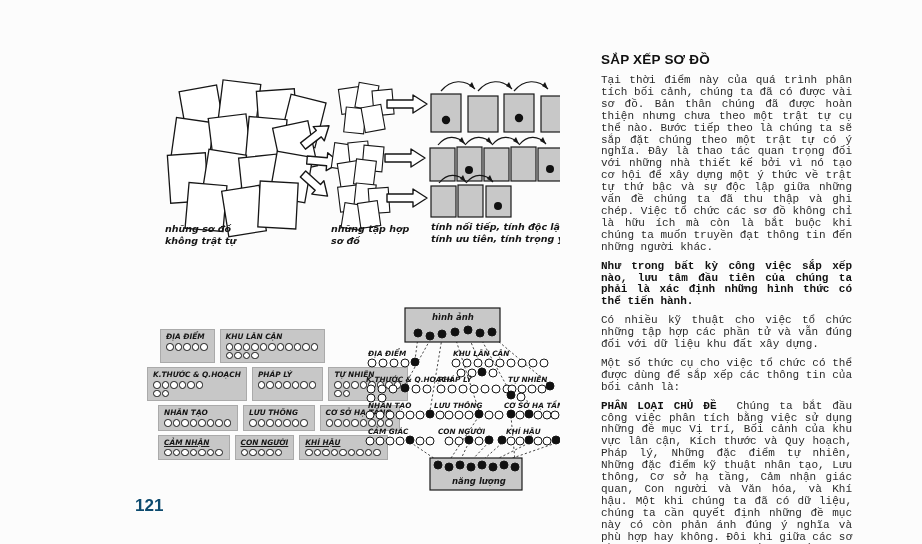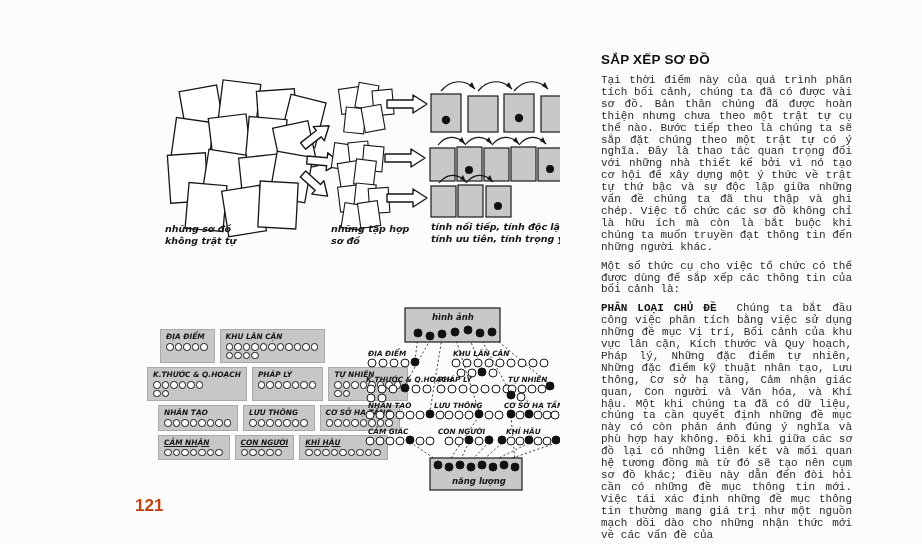--- a/index.html
+++ b/index.html
@@ -5,21 +5,21 @@
   html,body{margin:0;padding:0;}
   body{width:922px;height:544px;background:#fcfcfc;position:relative;overflow:hidden;
        font-family:"Liberation Sans",sans-serif;color:#1d1d1d;}
   
   .col{position:absolute;left:557px;top:52px;width:251px;margin-left:44px;}
   .col h1{font-size:13.5px;font-weight:bold;letter-spacing:.2px;margin:0 0 8px 0;color:#111;}
   .col p{font-size:11px;line-height:11.9px;text-align:justify;margin:0 0 7px 0;color:#2a2a2a;font-family:Liberation Mono, monospace;}
   .col p.bold{font-weight:bold;color:#111;}
   .runin{font-weight:bold;color:#111;}
   
-  .pagenum{position:absolute;left:135px;top:496px;font-size:17px;font-weight:bold;color:#c2410c;}
+  .pagenum{position:absolute;left:135px;top:496px;font-size:17px;font-weight:bold;color:#0c4a6e;}
   
   svg{position:absolute;}
   .paper{fill:#ffffff;stroke:#161616;stroke-width:1.3;}
   .paper-s{fill:#ffffff;stroke:#161616;stroke-width:1.1;}
   .shaded{fill:#c8c8c8;stroke:#1a1a1a;stroke-width:1.2;}
   .oarw{fill:#ffffff;stroke:#161616;stroke-width:1.4;stroke-linejoin:round;}
   .hop{fill:none;stroke:#161616;stroke-width:1.2;}
   .hophead{fill:#161616;}
   .dot{fill:#111;}
   .hand{font-family:"DejaVu Sans",sans-serif;font-style:italic;font-weight:bold;fill:#161616;}
@@ -364,17 +364,19 @@
       <circle class="netf" cx="135" cy="171" r="4"></circle>
     <circle class="netf" cx="146" cy="169" r="4"></circle>
       <circle class="netf" cx="157" cy="171" r="4"></circle>
   </g>
   <text class="hand hand9" x="94" y="188">năng lượng</text>
 </svg>
 
 <div class="col">
   <h1>SẮP XẾP SƠ ĐỒ</h1>
   <p>Tại thời điểm này của quá trình phân tích bối cảnh, chúng ta đã có được vài sơ đồ. Bản thân chúng đã được hoàn thiện nhưng chưa theo một trật tự cụ thể nào. Bước tiếp theo là chúng ta sẽ sắp đặt chúng theo một trật tự có ý nghĩa. Đây là thao tác quan trọng đối với những nhà thiết kế bởi vì nó tạo cơ hội để xây dựng một ý thức về trật tự thứ bậc và sự độc lập giữa những vấn đề chúng ta đã thu thập và ghi chép. Việc tổ chức các sơ đồ không chỉ là hữu ích mà còn là bắt buộc khi chúng ta muốn truyền đạt thông tin đến những người khác.</p>
+  <p class="bold">Như trong bất kỳ công việc sắp xếp nào, lưu tâm đầu tiên của chúng ta phải là xác định những hình thức có thể tiến hành.</p>
+  <p>Có nhiều kỹ thuật cho việc tổ chức những tập hợp các phần tử và vẫn đúng đối với dữ liệu khu đất xây dựng.</p>
   <p>Một số thức cụ cho việc tổ chức có thể được dùng để sắp xếp các thông tin của bối cảnh là:</p>
   <p><span class="runin">PHÂN LOẠI CHỦ ĐỀ</span>&nbsp;&nbsp;<span>Chúng ta bắt đầu công việc phân tích bằng việc sử dụng những đề mục Vị trí, Bối cảnh của khu vực lân cận, Kích thước và Quy hoạch, Pháp lý, Những đặc điểm tự nhiên, Những đặc điểm kỹ thuật nhân tạo, Lưu thông, Cơ sở hạ tầng, Cảm nhận giác quan, Con người và Văn hóa, và Khí hậu. Một khi chúng ta đã có dữ liệu, chúng ta cần quyết định những đề mục này có còn phản ánh đúng ý nghĩa và phù hợp hay không. Đôi khi giữa các sơ đồ lại có những liên kết và mối quan hệ tương đồng mà từ đó sẽ tạo nên cụm sơ đồ khác; điều này dẫn đến đòi hỏi cần có những đề mục thông tin mới. Việc tái xác định những đề mục thông tin thường mang giá trị như một nguồn mạch dồi dào cho những nhận thức mới về các vấn đề của</span></p>
 </div>
 
 <div class="pagenum">121</div>
 
 </body></html>

